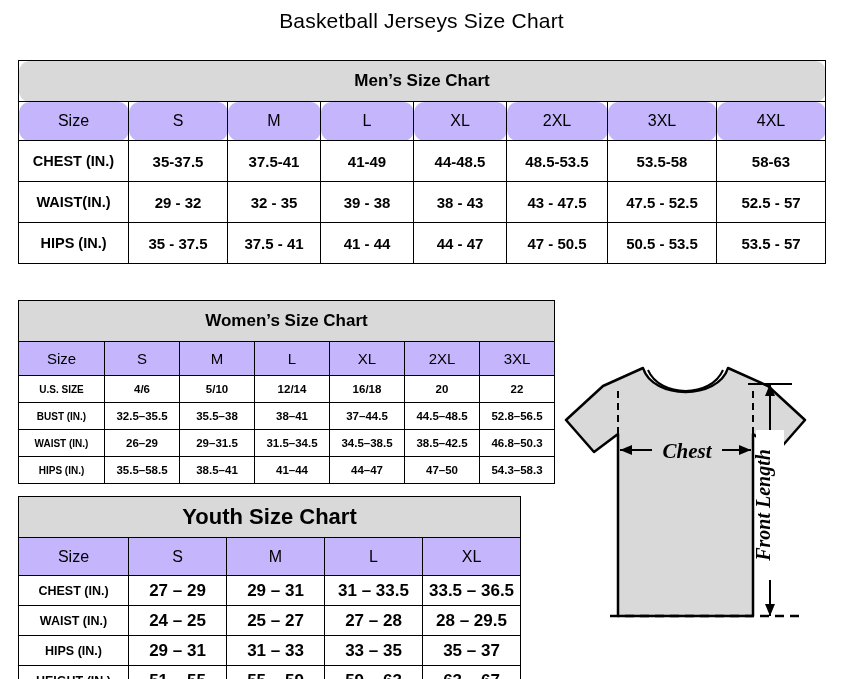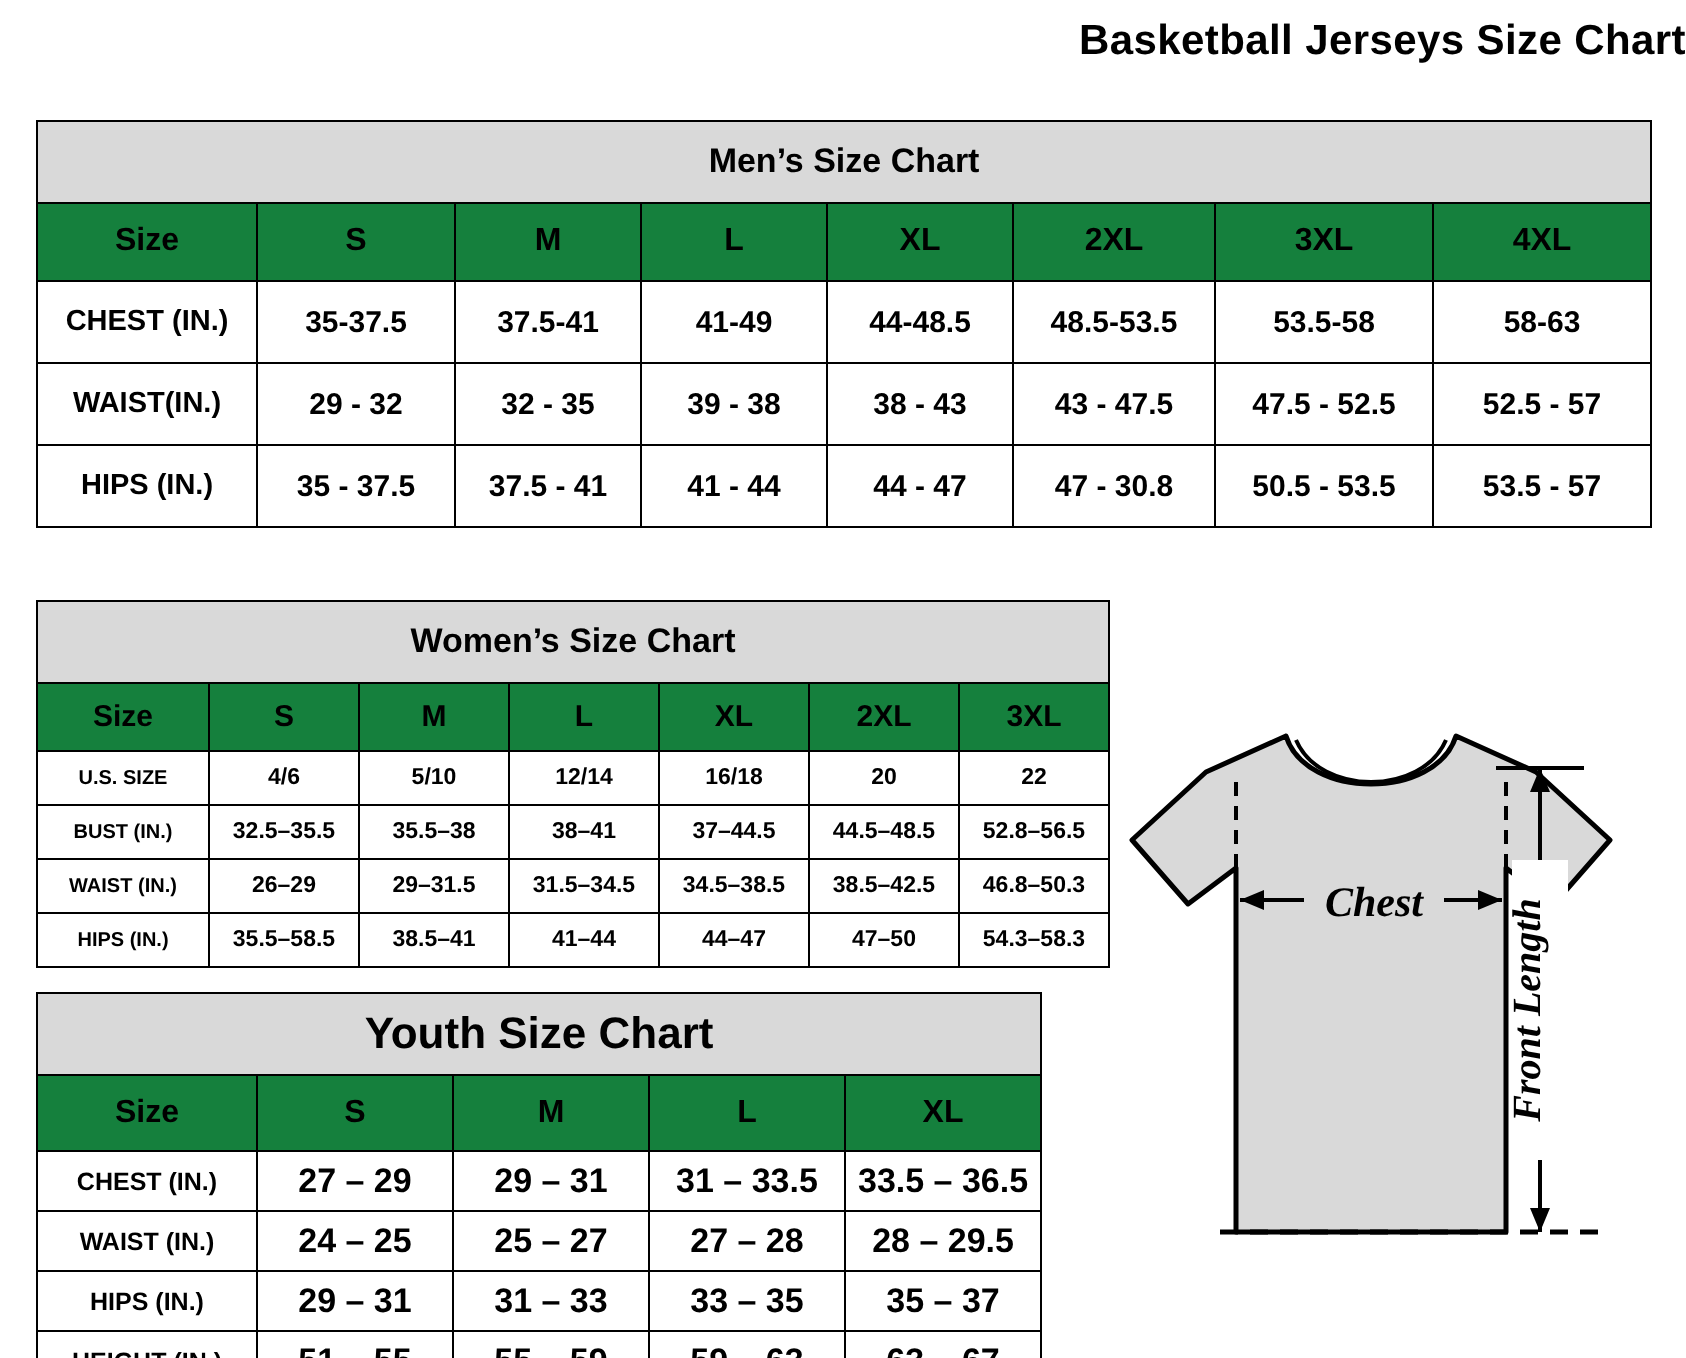--- a/index.html
+++ b/index.html
@@ -9,23 +9,23 @@
   }
   body {
     width: 843px;
     height: 679px;
     position: relative;
     font-family: "Liberation Sans", sans-serif;
     color: #000000;
     overflow: hidden;
   }
   #page-title {
-    text-align: right;
+    text-align: center;
     font-size: 21px;
-    font-weight: bold;
+    font-weight: normal;
     margin-top: 9px;
     letter-spacing: 0.2px;
   }
 
   table {
     border-collapse: collapse;
     table-layout: fixed;
   }
   table td, table th {
     border: 1px solid #000000;
@@ -33,34 +33,34 @@
     vertical-align: middle;
     font-weight: bold;
     background: #ffffff;
   }
   .caption-cell {
     background: #d9d9d9 !important;
     font-weight: bold;
     text-align: center;
   }
   .hdr-row td {
-    background: #15803d;
-    font-weight: bold;
+    background: #c4b5fd;
+    font-weight: normal;
   }
 
   
   #mens-table {
     position: absolute;
     left: 18px;
     top: 60px;
     width: 807px;
   }
   #mens-table .caption-cell { font-size: 17px; height: 38px; }
   #mens-table .hdr-row td { font-size: 16px; height: 36px; }
-  #mens-table tbody td { font-size: 15px; height: 38px; }
+  #mens-table tbody td { font-size: 15px; height: 38px; border-radius: 11px; }
   #mens-table td.rowlabel { font-size: 14.5px; }
 
   
   #womens-table {
     position: absolute;
     left: 18px;
     top: 300px;
     width: 536px;
   }
   #womens-table .caption-cell { font-size: 17px; height: 38px; }
@@ -143,21 +143,21 @@
       <td>43 - 47.5</td>
       <td>47.5 - 52.5</td>
       <td>52.5 - 57</td>
     </tr>
     <tr>
       <td class="rowlabel">HIPS (IN.)</td>
       <td>35 - 37.5</td>
       <td>37.5 - 41</td>
       <td>41 - 44</td>
       <td>44 - 47</td>
-      <td>47 - 30.8</td>
+      <td>47 - 50.5</td>
       <td>50.5 - 53.5</td>
       <td>53.5 - 57</td>
     </tr>
   </tbody>
 </table>
 
 <table id="womens-table">
   <colgroup>
     <col style="width:86px">
       <col style="width:75px">

